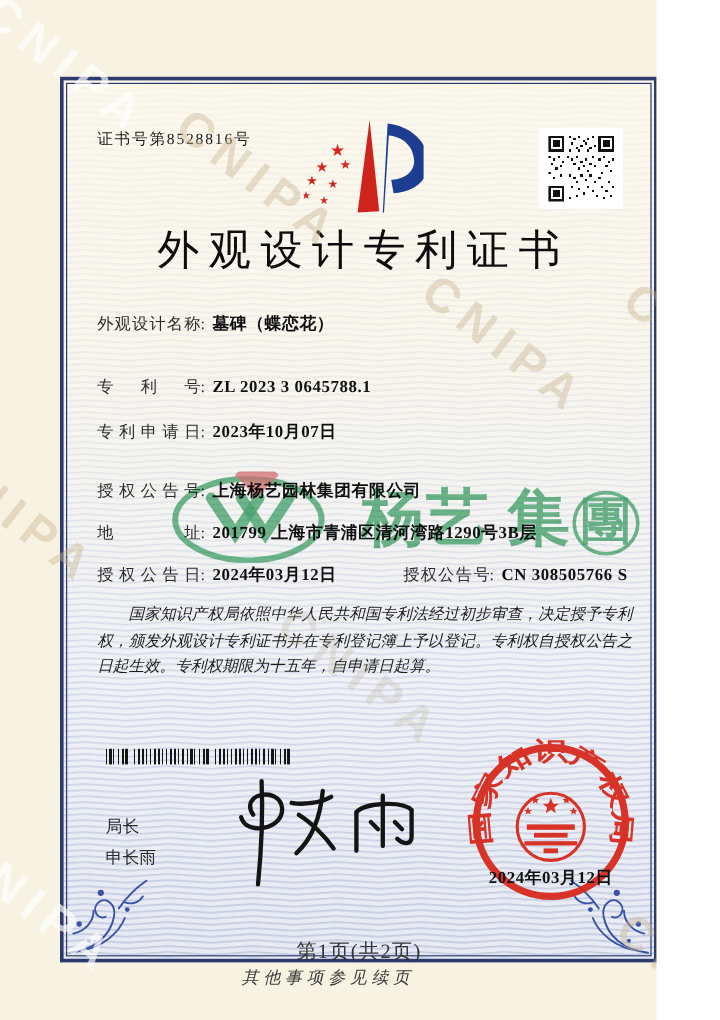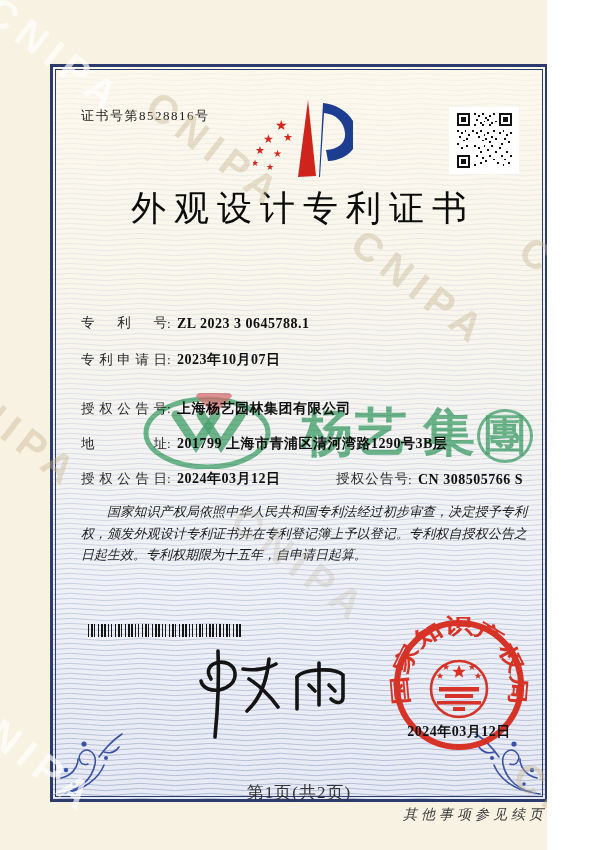--- a/index.html
+++ b/index.html
@@ -54,21 +54,21 @@
   .signer{position:absolute;left:35px;top:608px;font-family:"Liberation Sans","DejaVu Sans",sans-serif;
           font-size:14px;color:#2a2a2a;line-height:26px;}
   .signature{position:absolute;left:128px;top:578px;}
   
   .stamp{position:absolute;left:334px;top:546px;opacity:.94;}
   .stamp-date{position:absolute;left:336px;top:656px;width:140px;text-align:center;
               font-size:14px;font-weight:bold;color:#111;letter-spacing:.5px;z-index:6;}
   
   .page-ind{position:absolute;left:0;top:714px;width:100%;text-align:center;
             font-size:17px;color:#333;letter-spacing:1px;}
-  .footer-note{position:absolute;left:0;top:806px;width:100%;text-align:right;font-style:italic;
+  .footer-note{position:absolute;left:0;top:806px;width:100%;text-align:center;font-style:italic;
                font-size:14px;letter-spacing:4px;color:#3a3a3a;z-index:2;}
   .corner{position:absolute;bottom:1px;pointer-events:none;}
   .corner-bl{left:1px;}
   .corner-br{right:1px;transform:scaleX(-1);}
 </style>
 </head>
 <body>
 
 <div class="page">
 
@@ -165,20 +165,23 @@
                    M27,15h1v1h-1z M23,16h1v1h-1z M9,17h1v1h-1z M11,18h1v1h-1z M14,17h1v1h-1z M12,20h1v1h-1z
                    M16,19h1v1h-1z M18,17h1v1h-1z M20,20h1v1h-1z M10,22h1v1h-1z M13,23h1v1h-1z M15,25h1v1h-1z
                    M17,22h1v1h-1z M19,24h1v1h-1z M21,26h1v1h-1z M23,22h1v1h-1z M25,24h1v1h-1z M27,26h1v1h-1z
                    M24,27h1v1h-1z M9,27h1v1h-1z M12,26h1v1h-1z M28,22h1v1h-1z M26,20h1v1h-1z M22,18h1v1h-1z"></path>
         </g>
       </svg>
     </div>
 
     <div class="title">外观设计专利证书</div>
 
+    <div class="frow" style="top:194px">
+      <span class="flabel">外观设计名称</span><span class="fcolon">:</span><span class="fvalue">墓碑（蝶恋花）</span>
+    </div>
     <div class="frow" style="top:247px">
       <span class="flabel">专利号</span><span class="fcolon">:</span><span class="fvalue">ZL 2023 3 0645788.1</span>
     </div>
     <div class="frow" style="top:284px">
       <span class="flabel">专利申请日</span><span class="fcolon">:</span><span class="fvalue">2023年10月07日</span>
     </div>
     <div class="frow" style="top:333px">
       <span class="flabel">授权公告号</span><span class="fcolon">:</span><span class="fvalue">上海杨艺园林集团有限公司</span>
     </div>
     <div class="frow" style="top:368px">
@@ -203,20 +206,24 @@
       <span class="cowm-char" style="left:280px;top:18px;">集</span>
       <span class="cowm-char circled" style="left:334px;top:20px;">團</span>
     </div>
 
     <div class="body-text">
       <p>国家知识产权局依照中华人民共和国专利法经过初步审查，决定授予专利权，颁发外观设计专利证书并在专利登记簿上予以登记。专利权自授权公告之日起生效。专利权期限为十五年，自申请日起算。</p>
     </div>
 
     <div class="barcode"></div>
 
+    <div class="signer">
+      <div>局长</div>
+      <div>申长雨</div>
+    </div>
 
     <svg class="signature" width="180" height="100" viewBox="0 0 180 100">
       <g fill="none" stroke="#141414" stroke-width="3.6" stroke-linecap="round">
         <path d="M30,34 C18,16 52,10 54,28 C56,46 24,52 20,36"></path>
         <path d="M37,6 C38,30 37,62 34,92"></path>
         <path d="M88,14 C86,36 79,54 66,66"></path>
         <path d="M68,34 C78,40 90,52 97,62"></path>
         <path d="M62,24 C72,26 86,24 95,19"></path>
         <path d="M116,32 C122,24 154,22 162,30 L162,52 C162,59 155,59 150,54"></path>
         <path d="M116,32 L116,64"></path>

